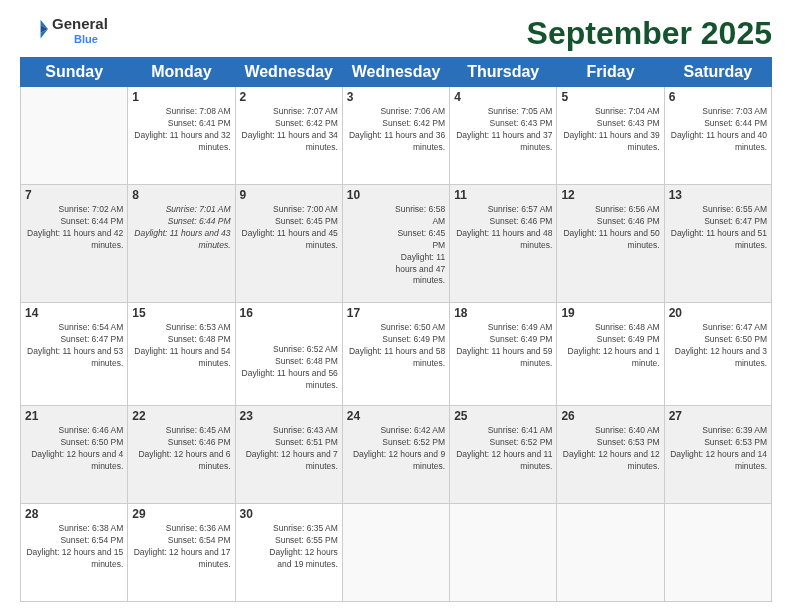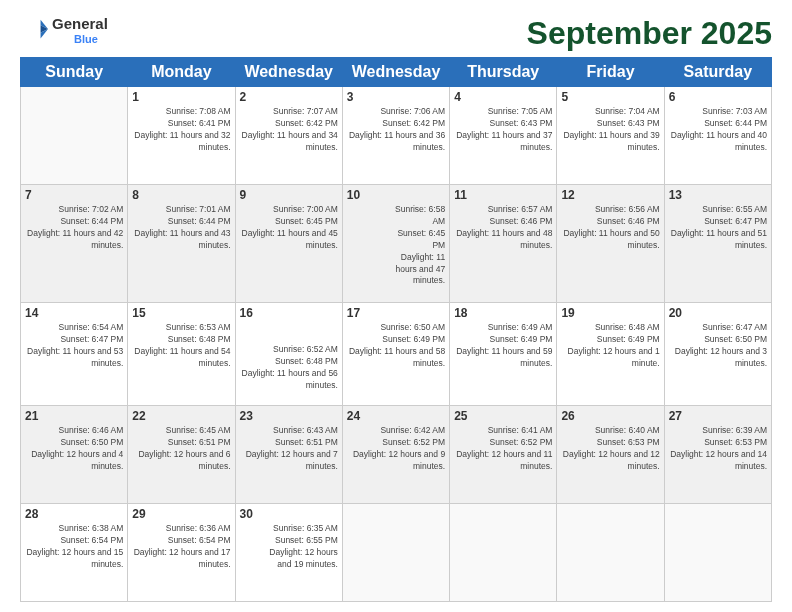--- a/index.html
+++ b/index.html
@@ -180,21 +180,21 @@
         </tr>
         <tr class="row-shaded">
           <td>
             <span class="day-number">7</span>
             <div class="day-info" style="white-space: pre-line;">Sunrise: 7:02 AM
 Sunset: 6:44 PM
 Daylight: 11 hours and 42 minutes.</div>
           </td>
           <td>
             <span class="day-number">8</span>
-            <div class="day-info" style="white-space: pre-line;">Sunrise: 7:01 AM
+            <div class="day-info" style="white-space: pre-line; font-style: italic;">Sunrise: 7:01 AM
 Sunset: 6:44 PM
 Daylight: 11 hours and 43 minutes.</div>
           </td>
           <td>
             <span class="day-number">9</span>
             <div class="day-info" style="white-space: pre-line;">Sunrise: 7:00 AM
 Sunset: 6:45 PM
 Daylight: 11 hours and 45 minutes.</div>
           </td>
           <td>
@@ -269,21 +269,21 @@
         <tr class="row-shaded">
           <td>
             <span class="day-number">21</span>
             <div class="day-info" style="white-space: pre-line;">Sunrise: 6:46 AM
 Sunset: 6:50 PM
 Daylight: 12 hours and 4 minutes.</div>
           </td>
           <td>
             <span class="day-number">22</span>
             <div class="day-info" style="white-space: pre-line;">Sunrise: 6:45 AM
-Sunset: 6:51 PM
+Sunset: 6:46 PM
 Daylight: 12 hours and 6 minutes.</div>
           </td>
           <td>
             <span class="day-number">23</span>
             <div class="day-info" style="white-space: pre-line;">Sunrise: 6:43 AM
 Sunset: 6:51 PM
 Daylight: 12 hours and 7 minutes.</div>
           </td>
           <td>
             <span class="day-number">24</span>

